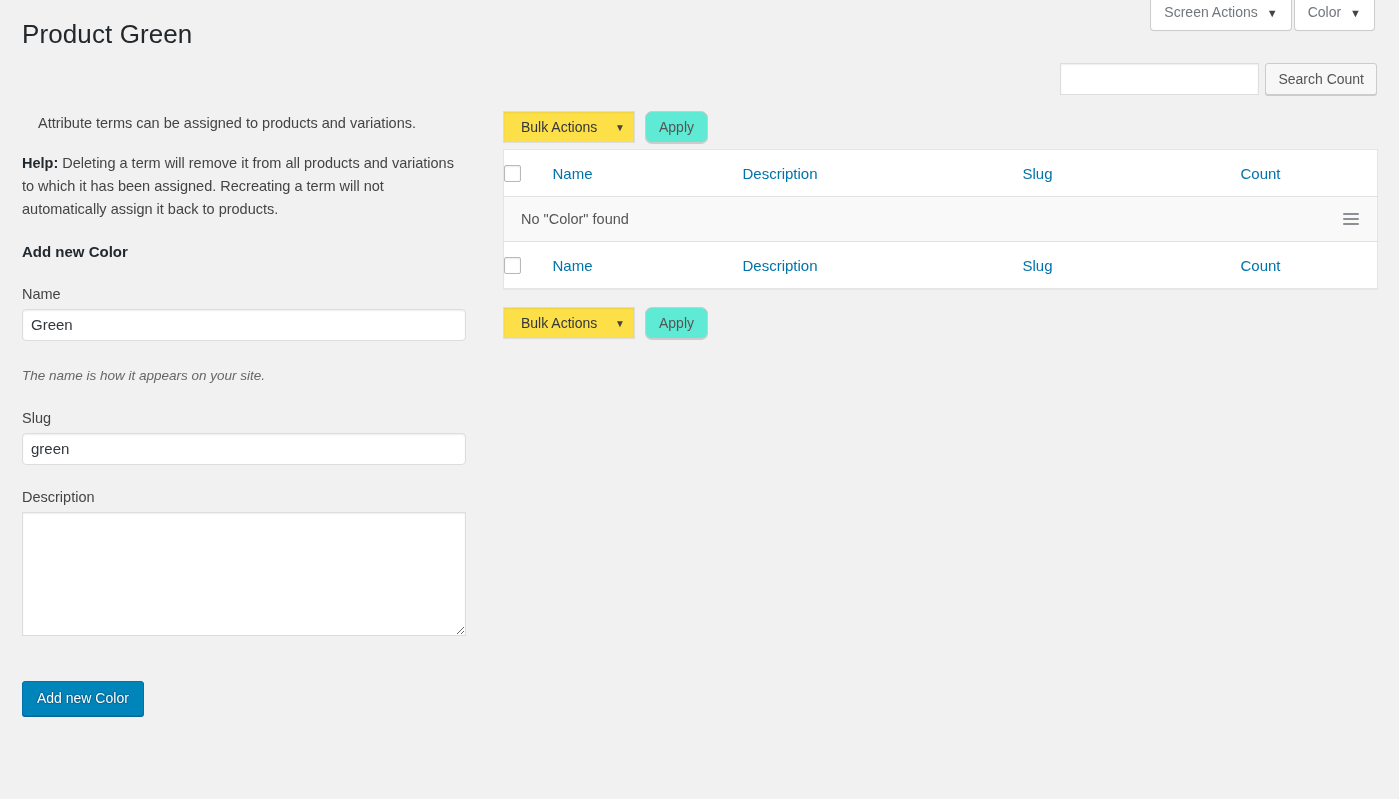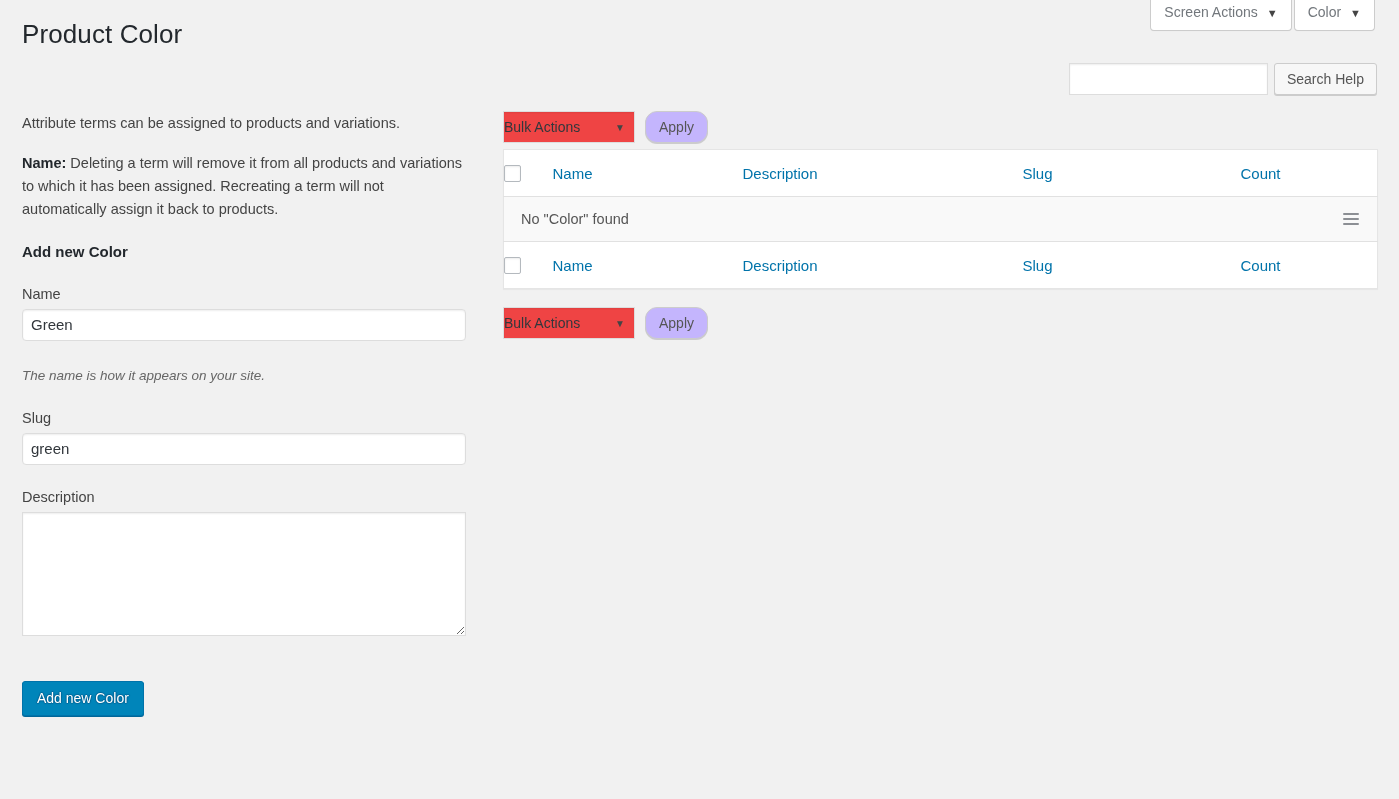--- a/index.html
+++ b/index.html
@@ -99,21 +99,21 @@
   .col-left {
     position: absolute;
     left: 22px;
     top: 112px;
     width: 444px;
   }
   .intro-p {
     font-size: 14.5px;
     line-height: 1.55;
     color: #444;
-    margin: 0 0 18px 0;
+    margin: 0 0 18px 16px;
   }
   .note-p {
     font-size: 14.5px;
     line-height: 1.57;
     color: #444;
     margin: 0 0 22px 0;
   }
   .note-p b { font-weight: 700; color: #23282d;}
   .form-heading {
     font-size: 15px;
@@ -187,48 +187,48 @@
   }
   .tablenav {
     display: flex;
     align-items: center;
     gap: 10px;
     height: 44px;
   }
   .bulk-select {
     appearance: none;
     -webkit-appearance: none;
-    background: #ef4444;
+    background: #fde047;
     border: 1px solid #ddd;
     border-radius: 0;
     height: 32px;
     min-width: 132px;
-    padding: 0 28px 0 0;
+    padding: 0 28px 0 17px;
     font-size: 14px;
     color: #32373c;
     font-family: "Liberation Sans", sans-serif;
     box-shadow: inset 0 1px 2px rgba(0,0,0,.07);
     cursor: pointer;
     outline: none;
   }
   .select-wrap { position: relative; display: inline-block; }
   .select-wrap .sel-caret {
     position: absolute;
     right: 10px;
     top: 50%;
     transform: translateY(-50%);
     font-size: 10px;
     color: #444;
     pointer-events: none;
   }
   .apply-btn {
     height: 32px;
-    background: #c4b5fd;
+    background: #5eead4;
     border: 1px solid #ccc;
-    border-radius: 12px;
+    border-radius: 7px;
     color: #555;
     font-size: 14px;
     padding: 4px 13px;
     cursor: pointer;
     box-shadow: 0 1px 0 #ccc;
     font-family: "Liberation Sans", sans-serif;
   }
 
   table.wp-list {
     width: 874px;
@@ -314,32 +314,32 @@
   <div class="hdr-btn">
     <span>Screen Actions</span>
     <span class="caret">▼</span>
   </div>
   <div class="hdr-btn">
     <span>Color</span>
     <span class="caret">▼</span>
   </div>
 </div>
 
-<h1 class="page-title">Product Color</h1>
+<h1 class="page-title">Product Green</h1>
 
 <div class="search-row">
   <input class="search-input" type="text" value="" style="">
-  <button class="search-btn">Search Help</button>
+  <button class="search-btn">Search Count</button>
 </div>
 
 <div class="col-left">
 
   <p class="intro-p">Attribute terms can be assigned to products and variations.</p>
 
-  <p class="note-p"><b>Name:</b><span> Deleting a term will remove it from all products and variations to which it has been assigned. Recreating a term will not automatically assign it back to products.</span></p>
+  <p class="note-p"><b>Help:</b><span> Deleting a term will remove it from all products and variations to which it has been assigned. Recreating a term will not automatically assign it back to products.</span></p>
 
   <h2 class="form-heading">Add new Color</h2>
 
   <div class="field-block">
     <label class="field-label">Name</label>
     <input class="text-input" type="text" value="Green" style="">
     <p class="help-text">The name is how it appears on your site.</p>
   </div>
 
   <div class="field-block">

